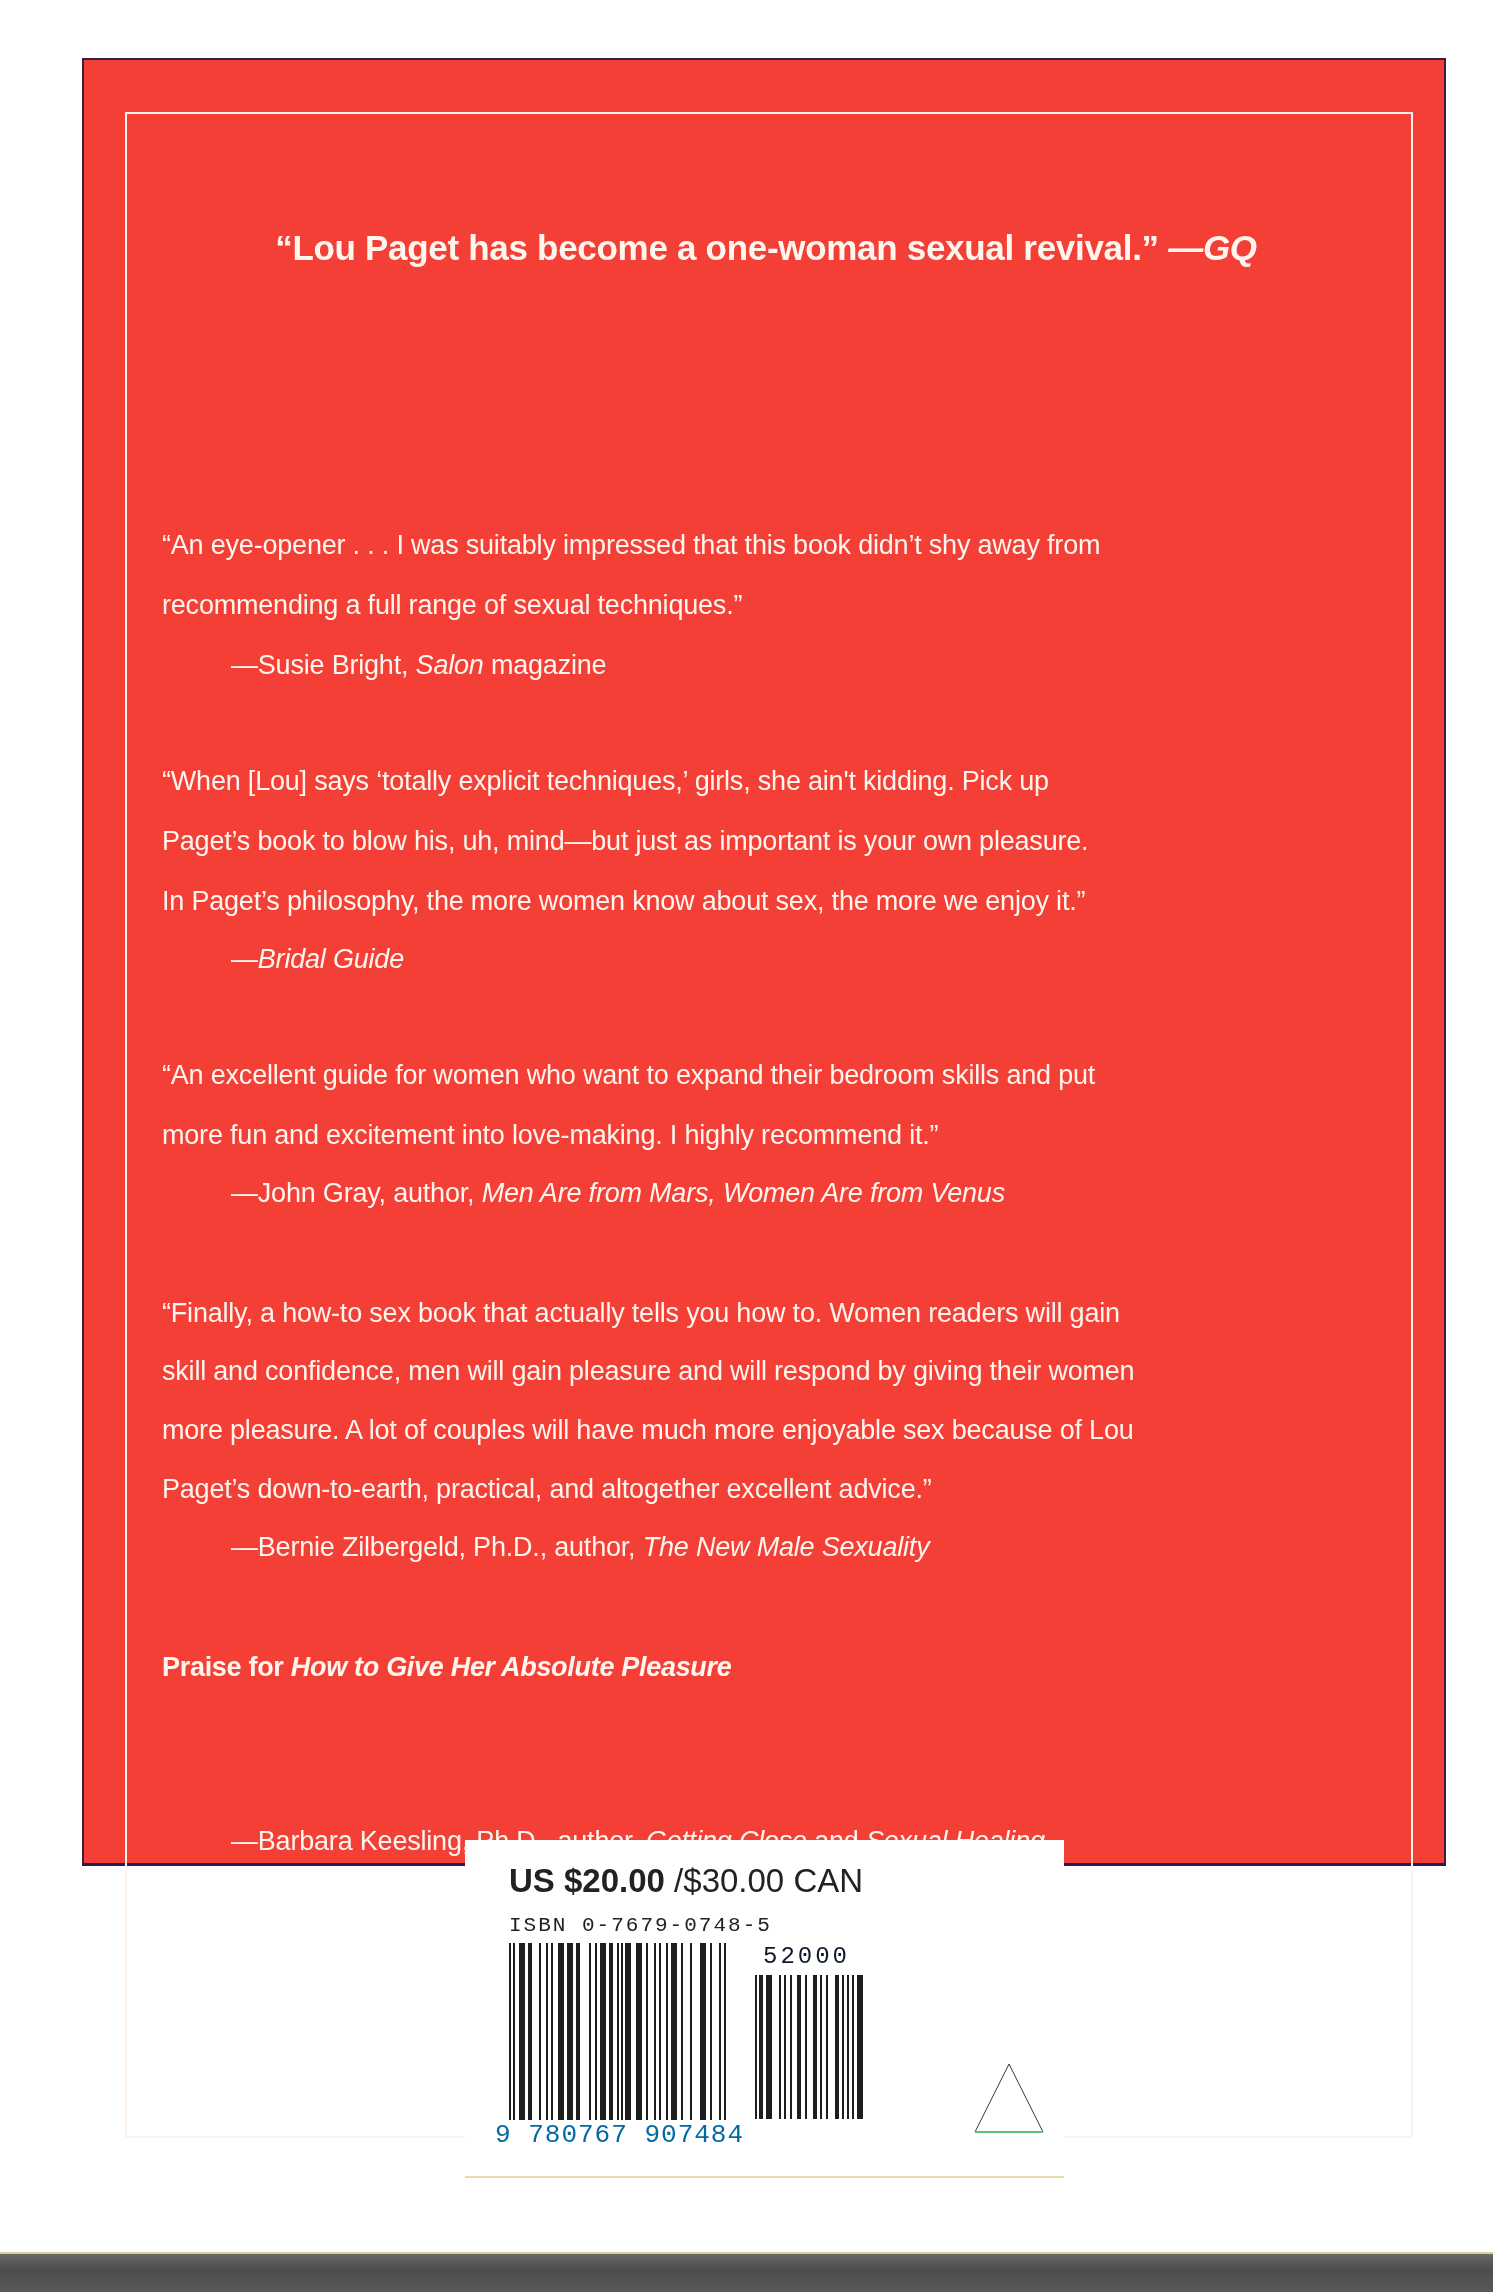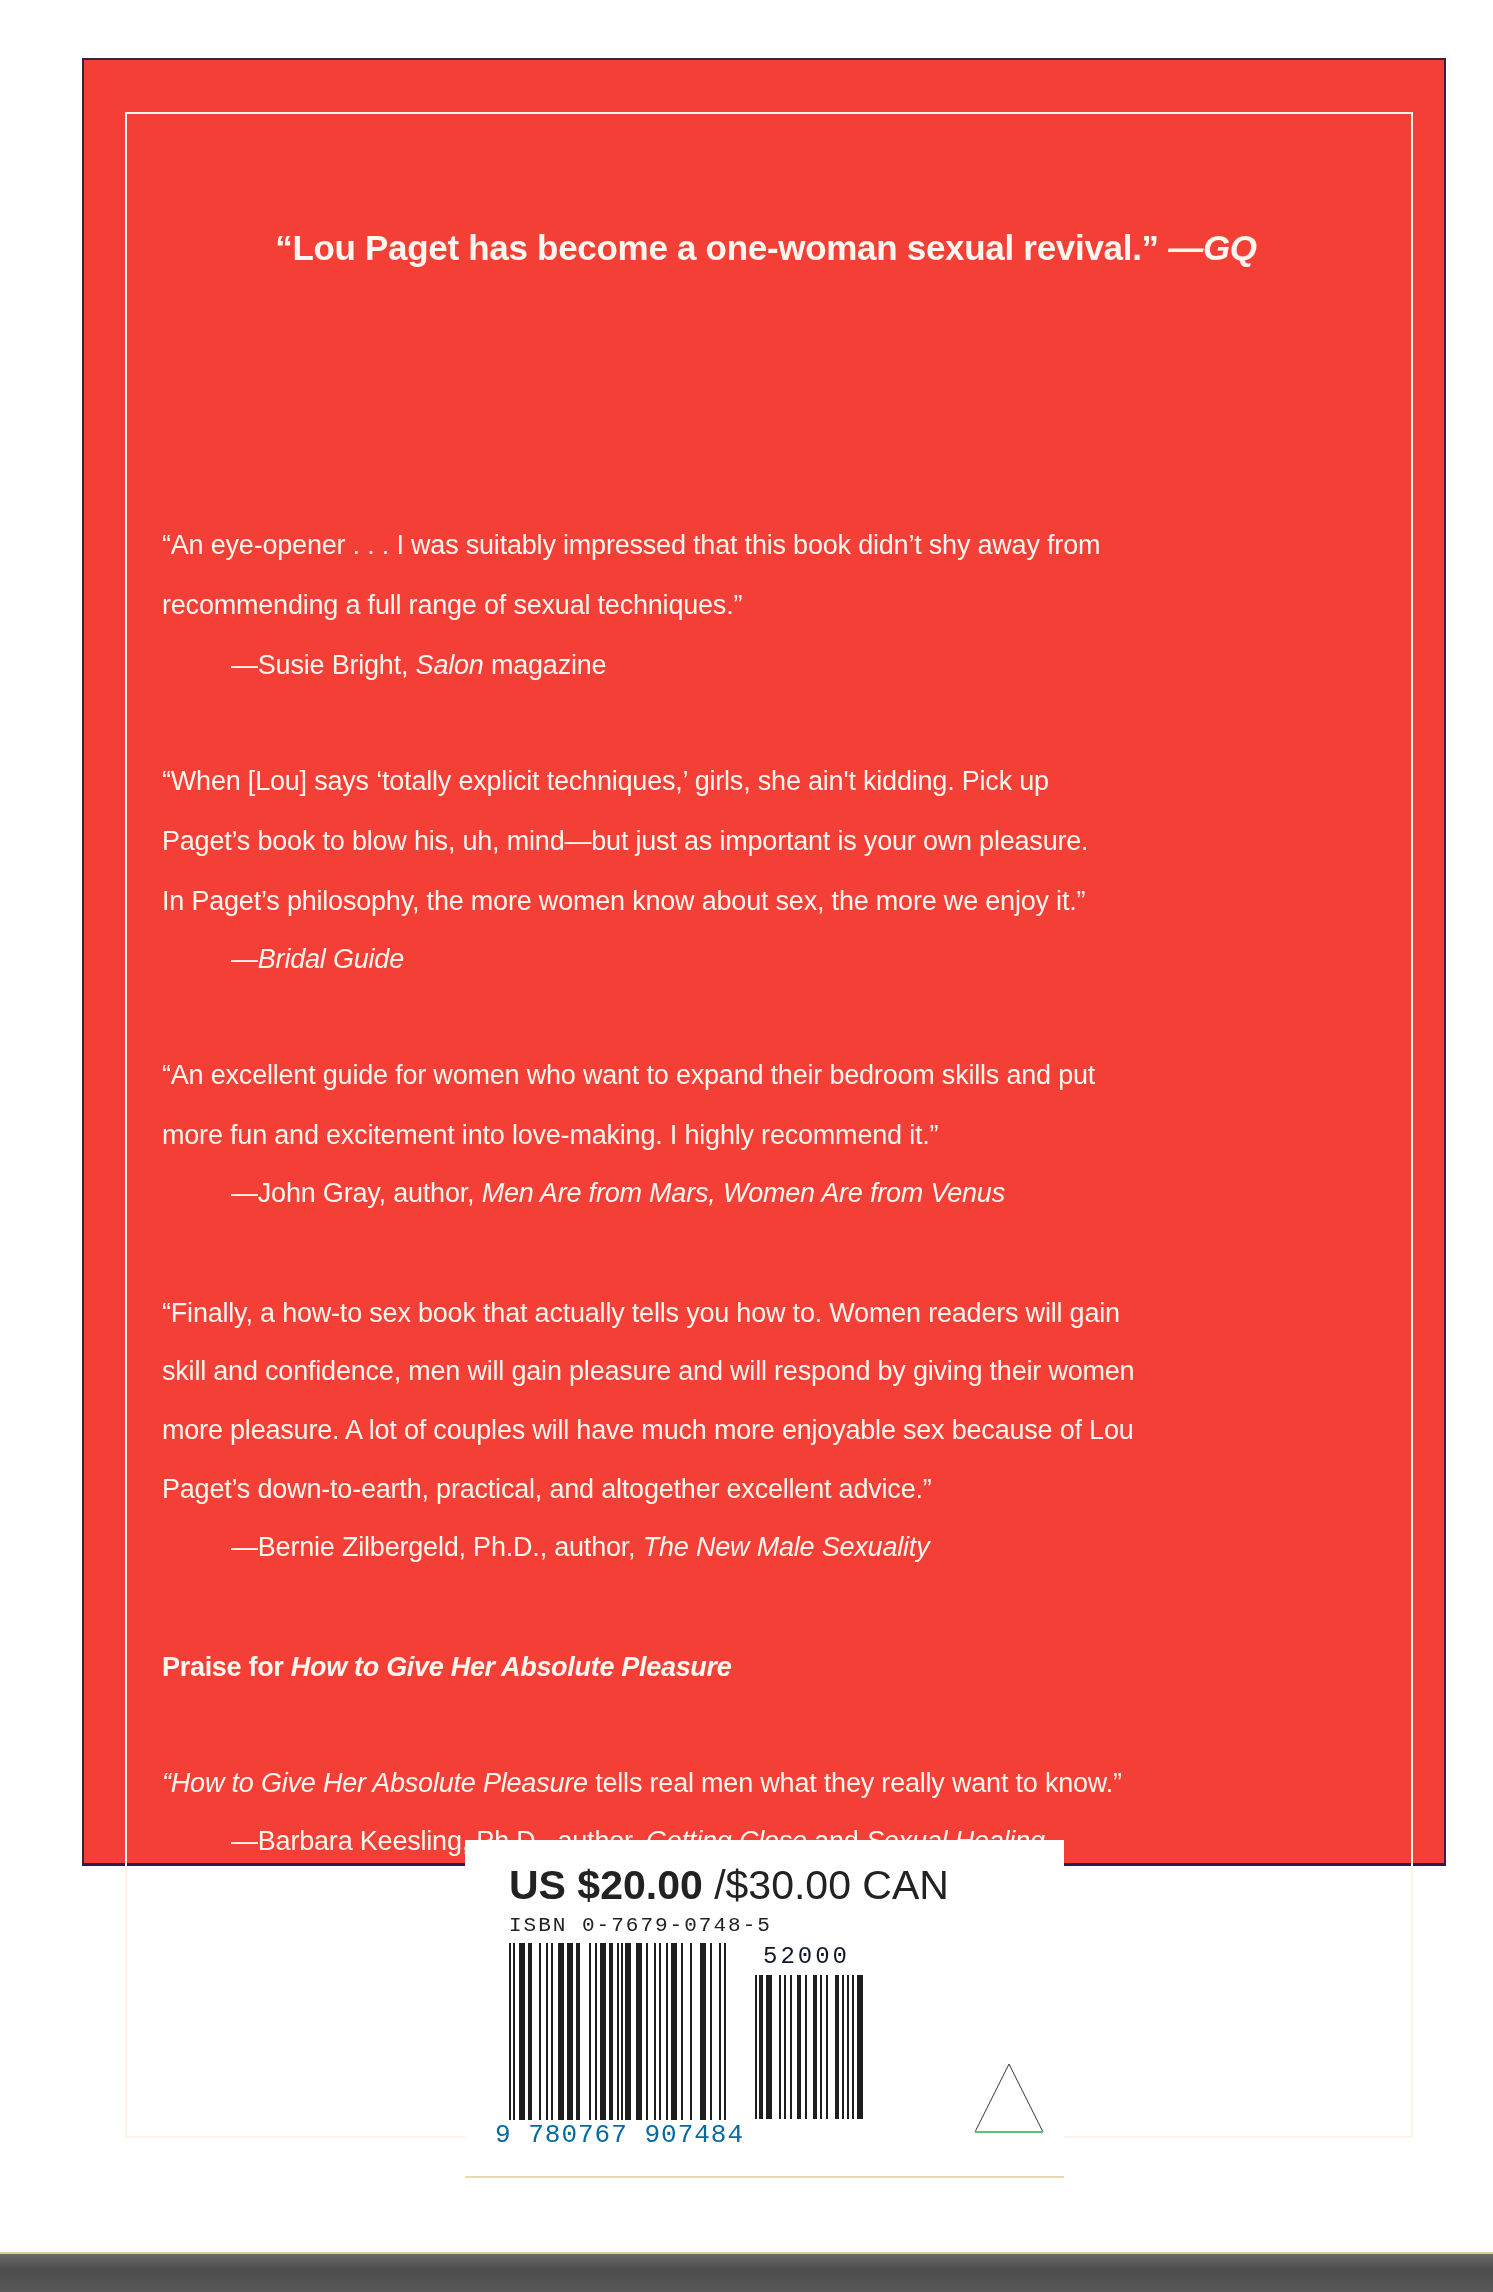--- a/index.html
+++ b/index.html
@@ -34,21 +34,21 @@
     .quote-line { left: 78px; font-size: 27px; letter-spacing: -0.2px; }
     .attrib { left: 147px; font-size: 27px; letter-spacing: -0.2px; }
     .attrib i, .quote-line i { font-style: italic; }
 
     .barcode-label {
       position: absolute; left: 381px; top: 1780px; width: 599px; height: 336px;
       background: #ffffff;
       box-shadow: 0 2px 0 #e9d9b0;
     }
     .price {
-      position: absolute; left: 44px; top: 22px; font-size: 41px; color: #222;
+      position: absolute; left: 44px; top: 22px; font-size: 33px; color: #222;
       font-family: "Liberation Sans", sans-serif; white-space: nowrap;
     }
     .price b { font-weight: bold; }
     .isbn {
       position: absolute; left: 44px; top: 74px; font-size: 21px; color: #222;
       font-family: "Liberation Mono", monospace; letter-spacing: 2px; white-space: nowrap;
     }
     .bars-main {
       position: absolute; left: 44px; top: 103px; width: 222px; height: 205px;
     }
@@ -108,23 +108,20 @@
   <div class="txt quote-line" style="top:1355px;">more pleasure. A lot of couples will have much more enjoyable sex because of Lou</div>
   <div class="txt quote-line" style="top:1414px;">Paget’s down-to-earth, practical, and altogether excellent advice.”</div>
   <div class="txt attrib" style="top:1472px;">
     <span>—Bernie Zilbergeld, Ph.D., author, </span><i>The New Male Sexuality</i>
   </div>
 
   <div class="txt section-head" style="top:1592px;">
     <span>Praise for </span><i>How to Give Her Absolute Pleasure</i>
   </div>
 
-  <div class="txt quote-line" style="top:1708px;">
-    <i>“</i><i>How to Give Her Absolute Pleasure</i><span> tells real men what they really want to know.”</span>
-  </div>
   <div class="txt attrib" style="top:1766px;">
     <span>—Barbara Keesling, Ph.D., author, </span><i>Getting Close</i><span> and </span><i>Sexual Healing</i>
   </div>
 
   <div class="barcode-label">
     <div class="price">
       <b>US $20.00</b><span> /$30.00 CAN</span>
     </div>
     <div class="isbn">ISBN 0-7679-0748-5</div>
 

